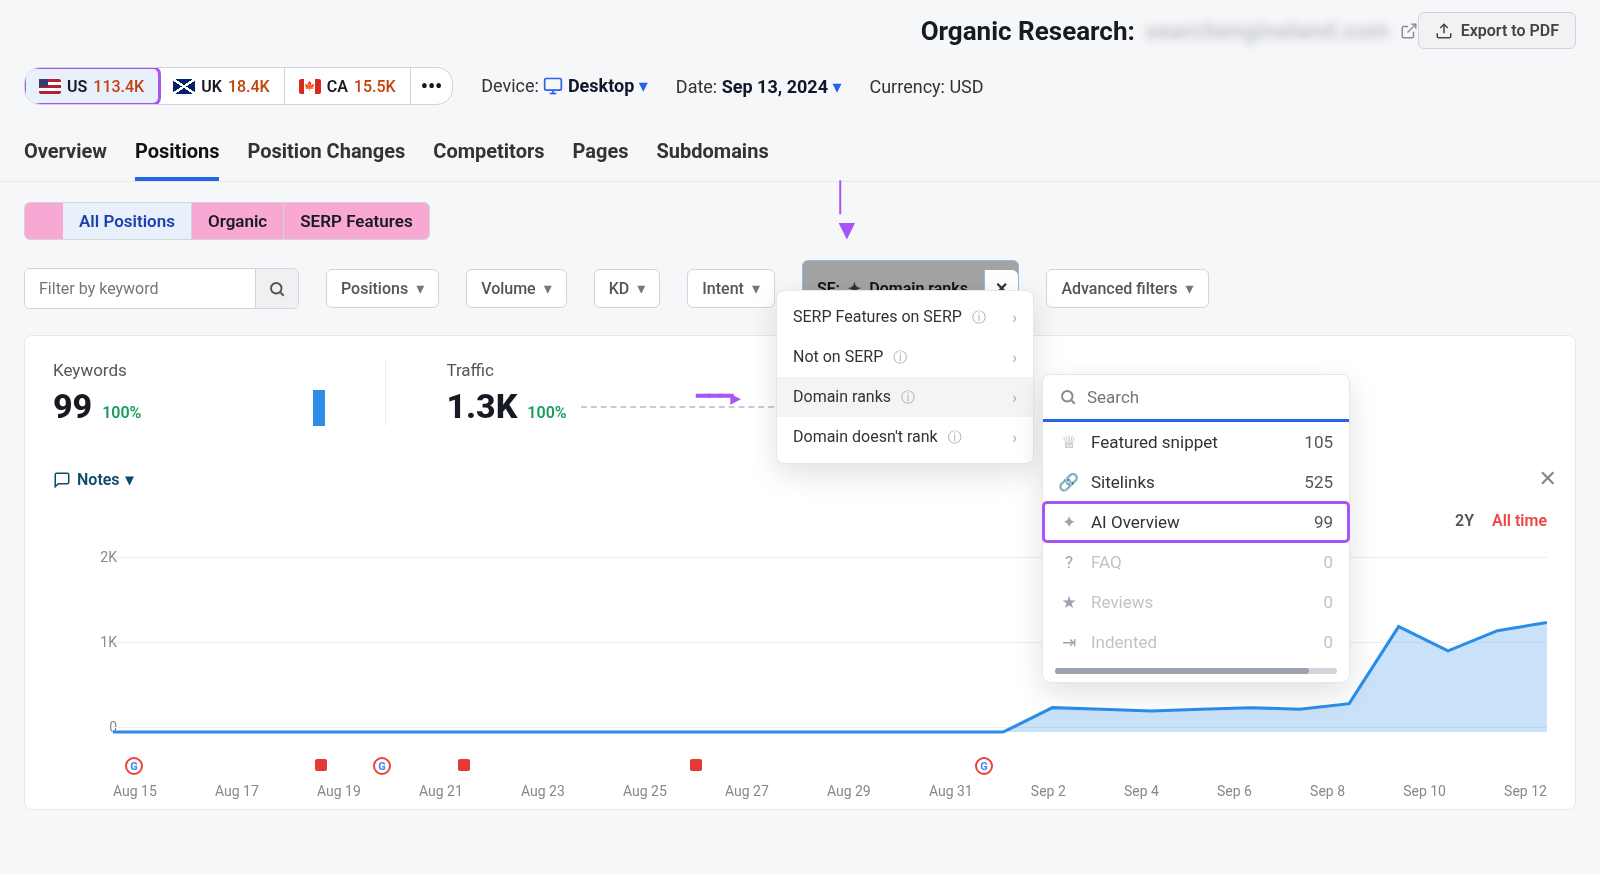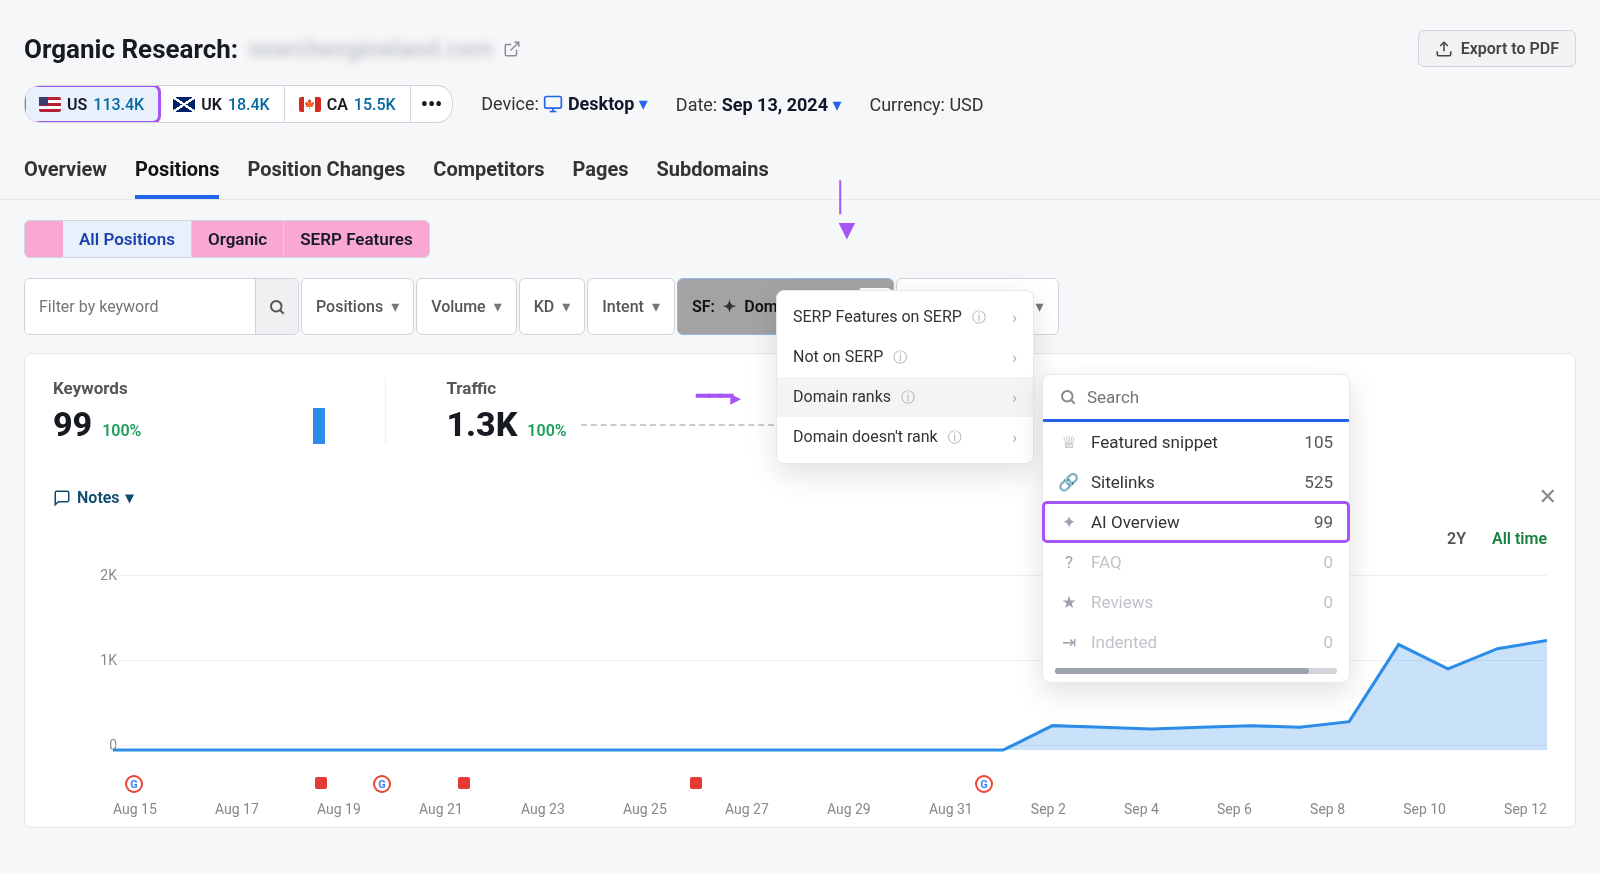--- a/index.html
+++ b/index.html
@@ -1,30 +1,30 @@
 <!DOCTYPE html>
 <html><head>
 <meta charset="utf-8">
 <style>
 * { box-sizing: border-box; margin: 0; padding: 0; font-family: -apple-system, BlinkMacSystemFont, "Segoe UI", Roboto, sans-serif; }
 body { background: #f6f7f8; color: #171a22; width: 1600px; height: 874px; overflow: hidden; position: relative; }
 
-.header { display: flex; align-items: center; justify-content: space-between; padding: 30px 24px 10px; }
+.header { display: flex; align-items: center; justify-content: flex-end; padding: 12px 24px 10px; }
 .title-row { display: flex; align-items: center; gap: 10px; }
 .title { font-size: 26px; font-weight: 700; }
 .domain-blur { color: #c0c3c9; filter: blur(4px); font-size: 24px; font-weight: 600; }
 .ext-icon { color: #8a8d95; }
 .export-btn { display: flex; align-items: center; gap: 8px; border: 1px solid #d1d4db; background: #f1f2f4; padding: 8px 16px; border-radius: 6px; font-size: 16px; font-weight: 600; color: #444; cursor: pointer; }
 
 .row2 { display: flex; align-items: center; gap: 28px; padding: 8px 24px 12px; }
 .country-tabs { display: flex; border: 1px solid #d1d4db; border-radius: 16px; overflow: hidden; background: #fff; }
 .country-tab { display: flex; align-items: center; gap: 6px; padding: 8px 14px; border-right: 1px solid #d1d4db; font-size: 16px; font-weight: 600; cursor: pointer; }
 .country-tab:last-child { border-right: none; }
 .country-tab.active { background: #e8f0fb; }
-.country-tab .count { color: #0369a1; font-weight: 500; }
+.country-tab .count { color: #c2410c; font-weight: 500; }
 .highlight-purple { outline: 3px solid #a855f7; outline-offset: -1px; border-radius: 6px; }
 .flag { width: 22px; height: 15px; display: inline-block; border-radius: 2px; }
 .flag-us { background: linear-gradient(#b22234 20%, #fff 20% 40%, #b22234 40% 60%, #fff 60% 80%, #b22234 80%); position: relative; }
 .flag-us::before { content:''; position:absolute; left:0; top:0; width:40%; height:55%; background:#3c3b6e; }
 .flag-uk { background: #012169; position: relative; }
 .flag-uk::before { content:''; position:absolute; inset:0; background: linear-gradient(to bottom right, transparent 45%, #fff 45% 55%, transparent 55%), linear-gradient(to bottom left, transparent 45%, #fff 45% 55%, transparent 55%); }
 .flag-ca { background: linear-gradient(to right, #d52b1e 25%, #fff 25% 75%, #d52b1e 75%); position:relative;}
 .flag-ca::before { content:'🍁'; position:absolute; left:50%; top:50%; transform:translate(-50%,-55%); font-size:9px; color:#d52b1e;}
 .more-dots { font-size: 20px; font-weight:700; padding: 6px 10px; cursor: pointer; border-right:none;}
 
@@ -35,35 +35,35 @@
 .tabs { display: flex; gap: 28px; padding: 22px 24px 0; border-bottom: 1px solid #e5e7eb; }
 .tab { font-size: 20px; font-weight: 700; color: #333; padding-bottom: 14px; cursor: pointer; }
 .tab.active { color: #111; border-bottom: 4px solid #2563eb; }
 
 .filters-row { display: flex; align-items: center; gap: 14px; padding: 20px 24px 14px; flex-wrap: wrap; }
 .seg { display: flex; border: 1px solid #d1d4db; border-radius: 6px; background:#f9a8d4; overflow:hidden;padding-left:38px;}
 .seg-item { padding: 8px 16px; font-size: 17px; font-weight: 600; border-right: 1px solid #d1d4db; cursor:pointer; }
 .seg-item:last-child{border-right:none;}
 .seg-item.active { background: #e8f0fb; color: #1e40af; }
 
-.filter-line { display:flex; gap:2px; padding: 6px 24px 14px; flex-wrap:wrap;}
+.filter-line { display:flex; align-items:center; gap:27px; padding: 6px 24px 14px; flex-wrap:wrap;}
 .keyword-box { display:flex; border:1px solid #d1d4db; border-radius:6px; overflow:hidden; background:#fff;}
 .keyword-box input { border:none; padding: 10px 14px; font-size:16px; width: 230px; outline:none;}
 .keyword-box .search-btn { background:#eef0f2; border:none; border-left:1px solid #d1d4db; padding: 0 12px; cursor:pointer; color:#555;}
 .pill { display:flex; align-items:center; gap:8px; border:1px solid #d1d4db; background:#fff; border-radius:6px; padding: 9px 14px; font-size:16px; color:#555; cursor:pointer; font-weight:500;}
 .pill .chev{color:#777;}
 .pill.sf-active { background:#a3a3a3; border-color:#8fb8ea; color:#111; font-weight:600; padding-right:0;}
 .pill.sf-active .close-btn { background:#fff; border-left:1px solid #8fb8ea; padding: 9px 10px; margin-left:8px; border-radius: 0 6px 6px 0; color:#333;}
 .sparkle-icon { color:#333; }
 
 .metrics-card { background:#fff; border:1px solid #e5e7eb; border-radius:8px; margin: 4px 24px 0; position:relative;}
 .metrics-row { display:flex; padding: 24px 28px; gap: 60px;}
 .metric { border-right:1px solid #eceef1; padding-right:60px; min-width:300px;}
 .metric:last-child{border-right:none;}
-.metric-label { font-size:17px; color:#555; margin-bottom:6px;font-weight:bold;}
+.metric-label { font-size:17px; color:#555; margin-bottom:6px;}
 .metric-value { font-size:34px; font-weight:800; display:inline-block;}
 .metric-pct { color:#1a9e5c; font-size:16px; font-weight:600; margin-left:6px;}
 .mini-bar { display:inline-block; width:170px; height:40px; vertical-align:bottom; margin-left:10px; position:relative;}
 .mini-bar .bar { position:absolute; right:0; bottom:0; width:12px; height:36px; background:#2b8de8;}
 .mini-line { display:inline-block; width:270px; height:40px; vertical-align:bottom; margin-left:10px; position:relative;}
 .mini-line::before{content:''; position:absolute; left:0; right:8px; top:50%; border-top:2px dashed #c8ccd2;}
 .mini-line .dot{position:absolute; right:0; top:10px; width:10px; height:10px; background:#2b8de8; border-radius:50%;}
 
 .chart-section { padding: 20px 28px 10px;}
 .chart-title { font-size:20px; font-weight:700; margin-bottom:16px;}
@@ -73,23 +73,23 @@
 .chart-area { position:relative; height:280px; margin-top:20px;}
 .y-axis { position:absolute; left:0; top:0; bottom:30px; width:60px;}
 .y-tick { position:absolute; left:16px; font-size:14px; color:#888; text-align:right; width:48px;}
 .grid-line { position:absolute; left:60px; right:0; border-top:1px solid #eceef1;}
 .x-axis { position:absolute; left:60px; right:0; bottom:0; display:flex; justify-content:space-between;}
 .x-tick { font-size:14px; color:#888; white-space:nowrap;}
 .chart-svg { position:absolute; left:60px; right:0; top:0; bottom:30px;}
 .g-marker { width:18px; height:18px; border:2px solid #ea4335; border-radius:50%; background:#fff; display:flex; align-items:center; justify-content:center; font-size:11px; font-weight:700; color:#4285f4; position:absolute;}
 .r-marker { width:12px; height:12px; background:#e53935; border-radius:2px; position:absolute;}
 
-.time-range { position:absolute; right:28px; top:478px; display:flex; gap:26px; font-size:16px; font-weight:600; color:#555;}
+.time-range { position:absolute; right:28px; top:478px; display:flex; gap:18px; font-size:16px; font-weight:600; color:#555;}
 .time-range span{cursor:pointer;}
-.time-range .active{color:#15803d;}
+.time-range .active{color:#ef4444;}
 
 
 .dropdown { position:absolute; background:#fff; border:1px solid #e5e7eb; border-radius:8px; box-shadow:0 10px 30px rgba(0,0,0,0.12); z-index:50;}
 .dd-sf { left:776px; top:290px; width:258px; padding:6px 0;}
 .dd-item { display:flex; align-items:center; justify-content:space-between; padding:10px 16px; font-size:16px; color:#333; cursor:pointer;}
 .dd-item.hover{background:#f3f4f6;}
 .dd-item .info{color:#aaa; font-size:14px; margin-left:6px;}
 .dd-item .chev-r{color:#aaa;}
 
 .dd-features { left:1042px; top:374px; width:308px; padding-bottom:6px;}

